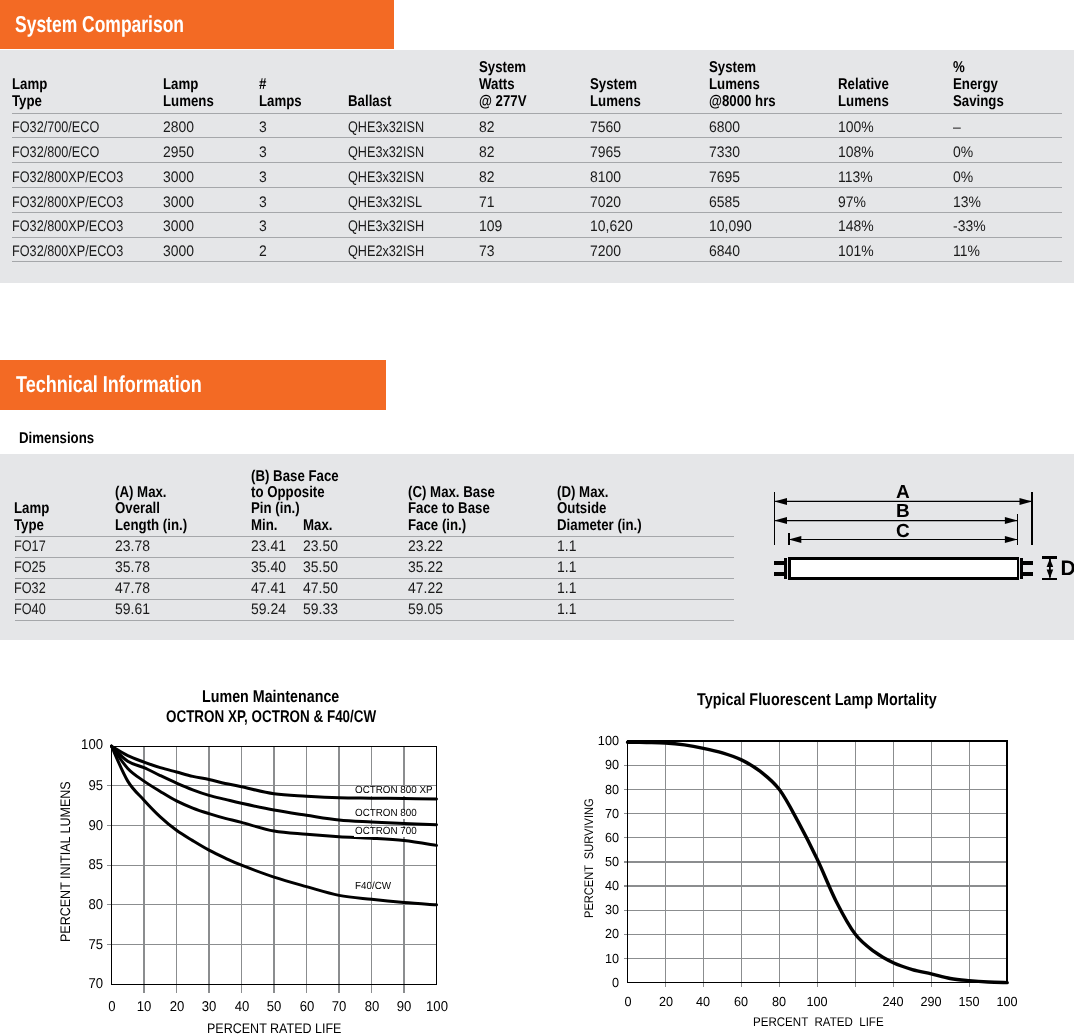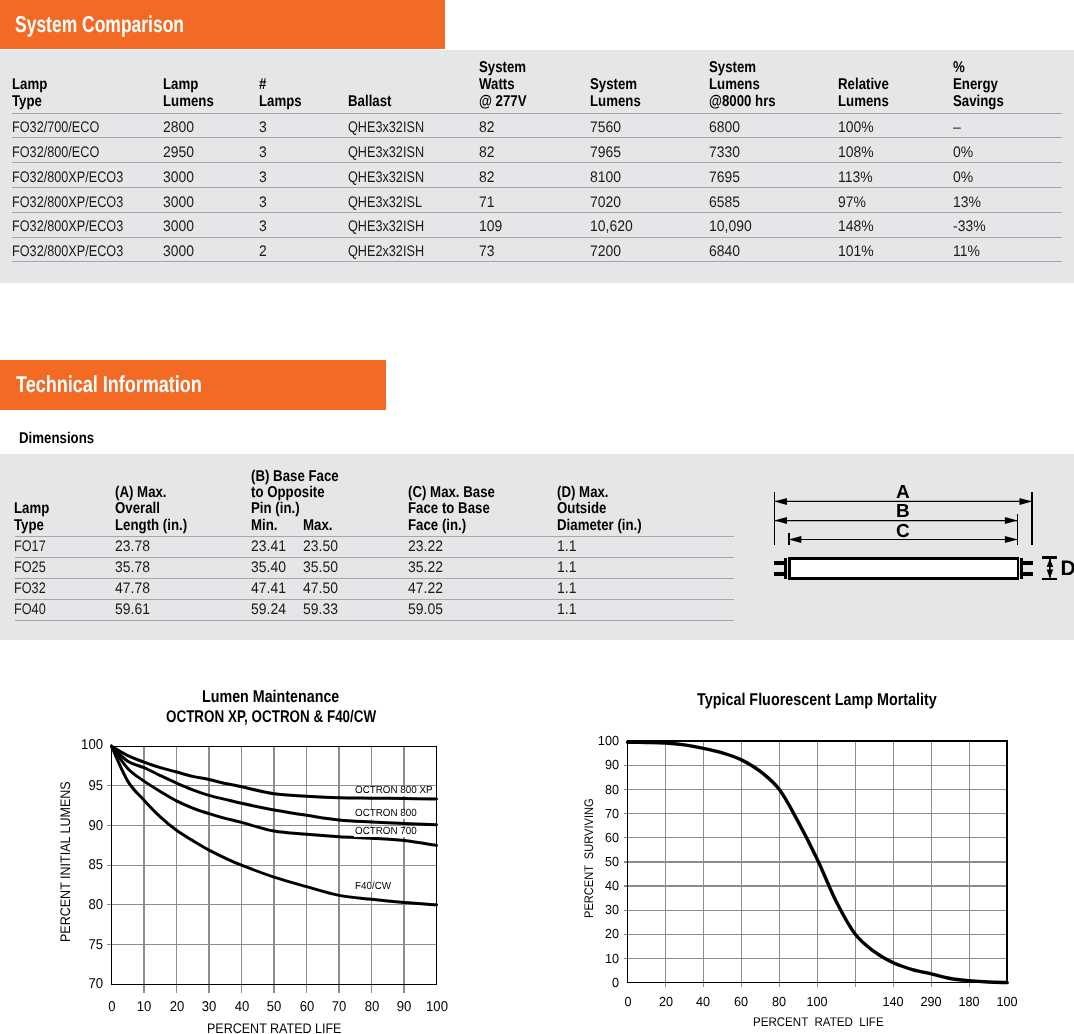--- a/index.html
+++ b/index.html
@@ -29,21 +29,21 @@
   .caxis2{position:absolute;font-size:12.5px;color:#000;white-space:pre;transform:translateZ(0) scaleX(0.925);transform-origin:left top;}
   .vrot{transform-origin:left top;transform:translateZ(0) rotate(-90deg) scaleX(0.894);}
   .vrot2{transform-origin:left top;transform:translateZ(0) rotate(-90deg) scaleX(0.886);}
   .slab{position:absolute;font-weight:normal;font-size:10.3px;color:#000;white-space:pre;line-height:10.5px;transform:translateZ(0) scaleX(0.955);transform-origin:left top;}
   .slabbg{position:absolute;background:#fff;}
 </style>
 </head>
 <body>
 
 <div class="page">
-<div class="orange" style="left:0;top:0;width:445px;height:49px;">
+<div class="orange" style="left:0;top:0;width:394px;height:49px;">
       <div class="ttl" style="left:15.0px;top:13.4px;transform:translateZ(0) scaleX(0.760);">System Comparison</div>
     </div>
 <div class="band" style="left:0;top:50px;width:1074px;height:233px;"></div>
 <div class="cell hd" style="left:12.2px;top:77.3px;">Lamp</div>
 <div class="cell hd" style="left:12.2px;top:94.2px;">Type</div>
 <div class="cell hd" style="left:163.2px;top:77.3px;">Lamp</div>
 <div class="cell hd" style="left:163.2px;top:94.2px;">Lumens</div>
 <div class="cell hd" style="left:258.7px;top:77.3px;">#</div>
 <div class="cell hd" style="left:258.7px;top:94.2px;">Lamps</div>
 <div class="cell hd" style="left:348.3px;top:94.2px;">Ballast</div>
@@ -299,23 +299,23 @@
       <div class="slabbg" style="left:354.5px;top:882.5999999999999px;width:37.5px;height:9.5px;"></div>
       <div class="slab" style="left:355px;top:881.8px;">F40/CW</div>
       <div class="cttl" style="left:697px;top:691.2px;transform:translateZ(0) scaleX(0.844);">Typical Fluorescent Lamp Mortality</div>
       <div class="ctick xt small" style="left:627.5px;top:995.3px;">0</div>
       <div class="ctick xt small" style="left:665.5px;top:995.3px;">20</div>
       <div class="ctick xt small" style="left:703.4px;top:995.3px;">40</div>
       <div class="ctick xt small" style="left:741.4px;top:995.3px;">60</div>
       <div class="ctick xt small" style="left:779.4px;top:995.3px;">80</div>
       <div class="ctick xt small" style="left:817.4px;top:995.3px;">100</div>
       <div class="ctick xt small" style="left:855.3px;top:1047px;margin-top:36px;">120</div>
-      <div class="ctick xt small" style="left:893.3px;top:995.3px;">140</div>
+      <div class="ctick xt small" style="left:893.3px;top:995.3px;">240</div>
       <div class="ctick xt small" style="left:931.3px;top:995.3px;">290</div>
-      <div class="ctick xt small" style="left:969.2px;top:995.3px;">180</div>
+      <div class="ctick xt small" style="left:969.2px;top:995.3px;">150</div>
       <div class="ctick xt small" style="left:1007.2px;top:995.3px;">100</div>
       <div class="ctick yt small" style="left:619.2px;top:982.6px;">0</div>
       <div class="ctick yt small" style="left:619.2px;top:958.5px;">10</div>
       <div class="ctick yt small" style="left:619.2px;top:934.3px;">20</div>
       <div class="ctick yt small" style="left:619.2px;top:910.2px;">30</div>
       <div class="ctick yt small" style="left:619.2px;top:886.1px;">40</div>
       <div class="ctick yt small" style="left:619.2px;top:862.0px;">50</div>
       <div class="ctick yt small" style="left:619.2px;top:837.8px;">60</div>
       <div class="ctick yt small" style="left:619.2px;top:813.7px;">70</div>
       <div class="ctick yt small" style="left:619.2px;top:789.6px;">80</div>

